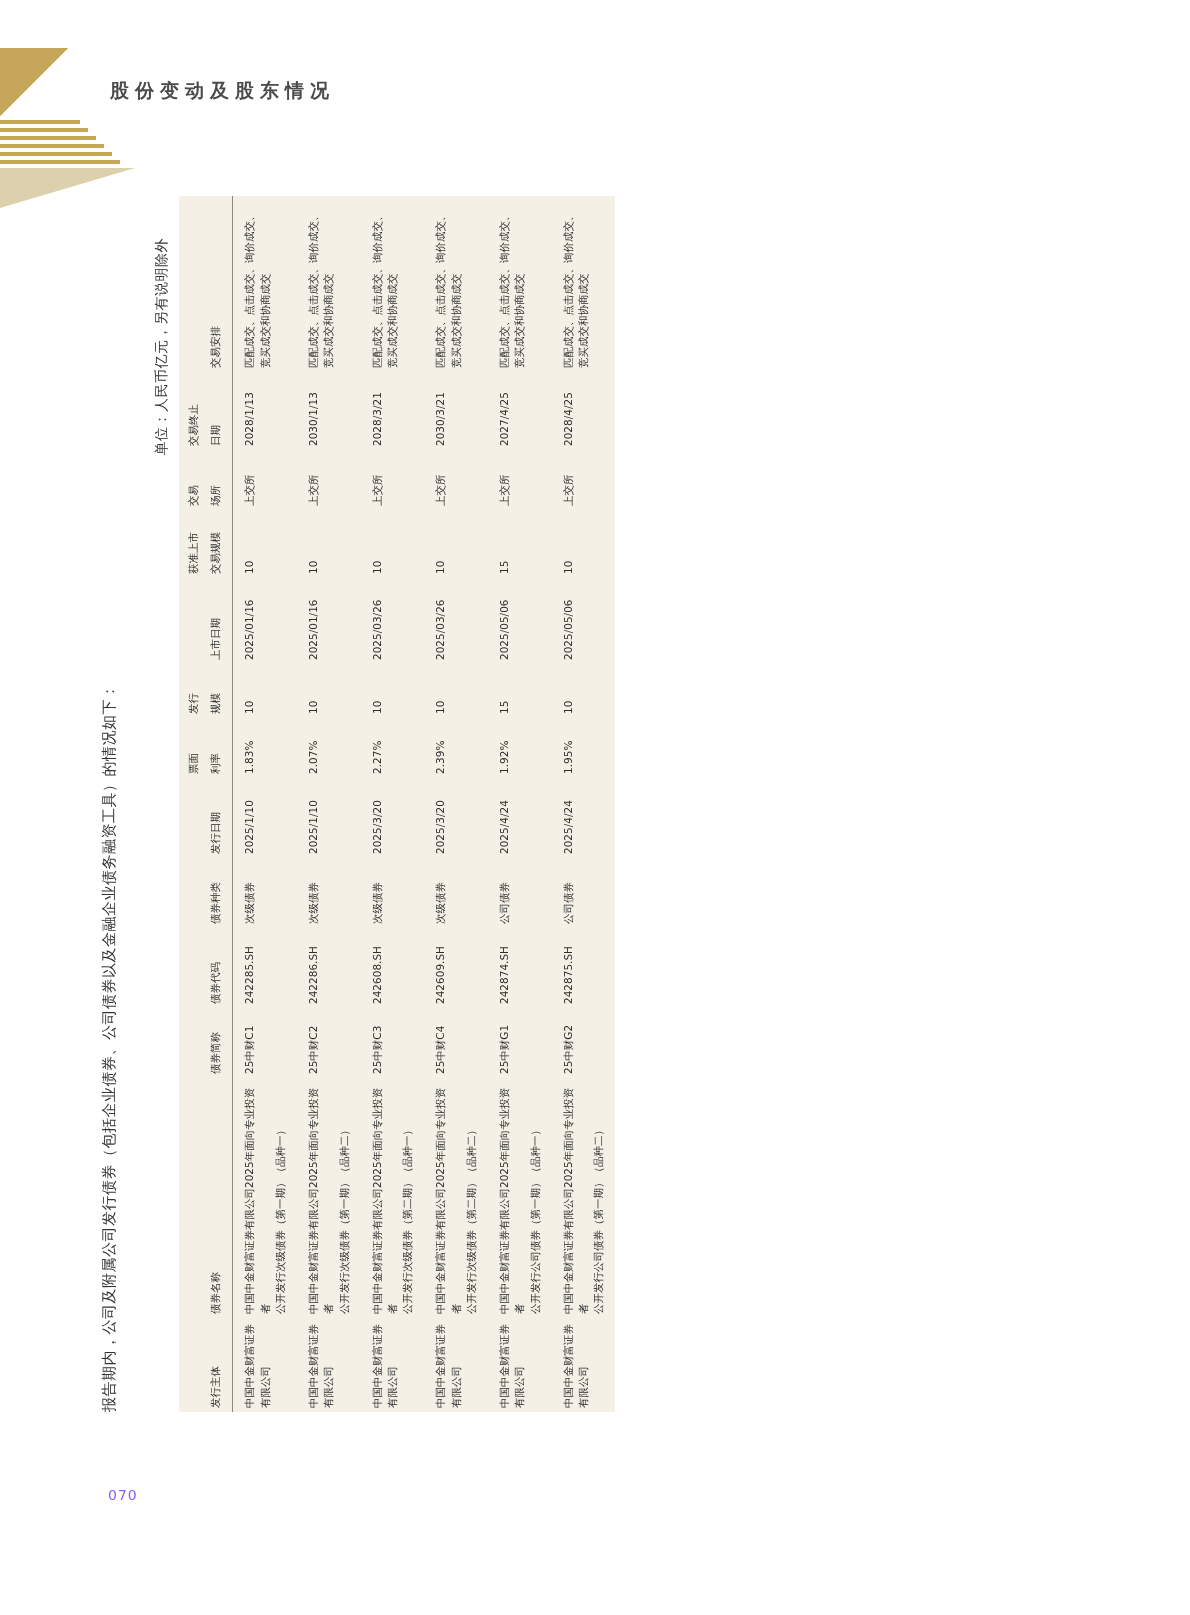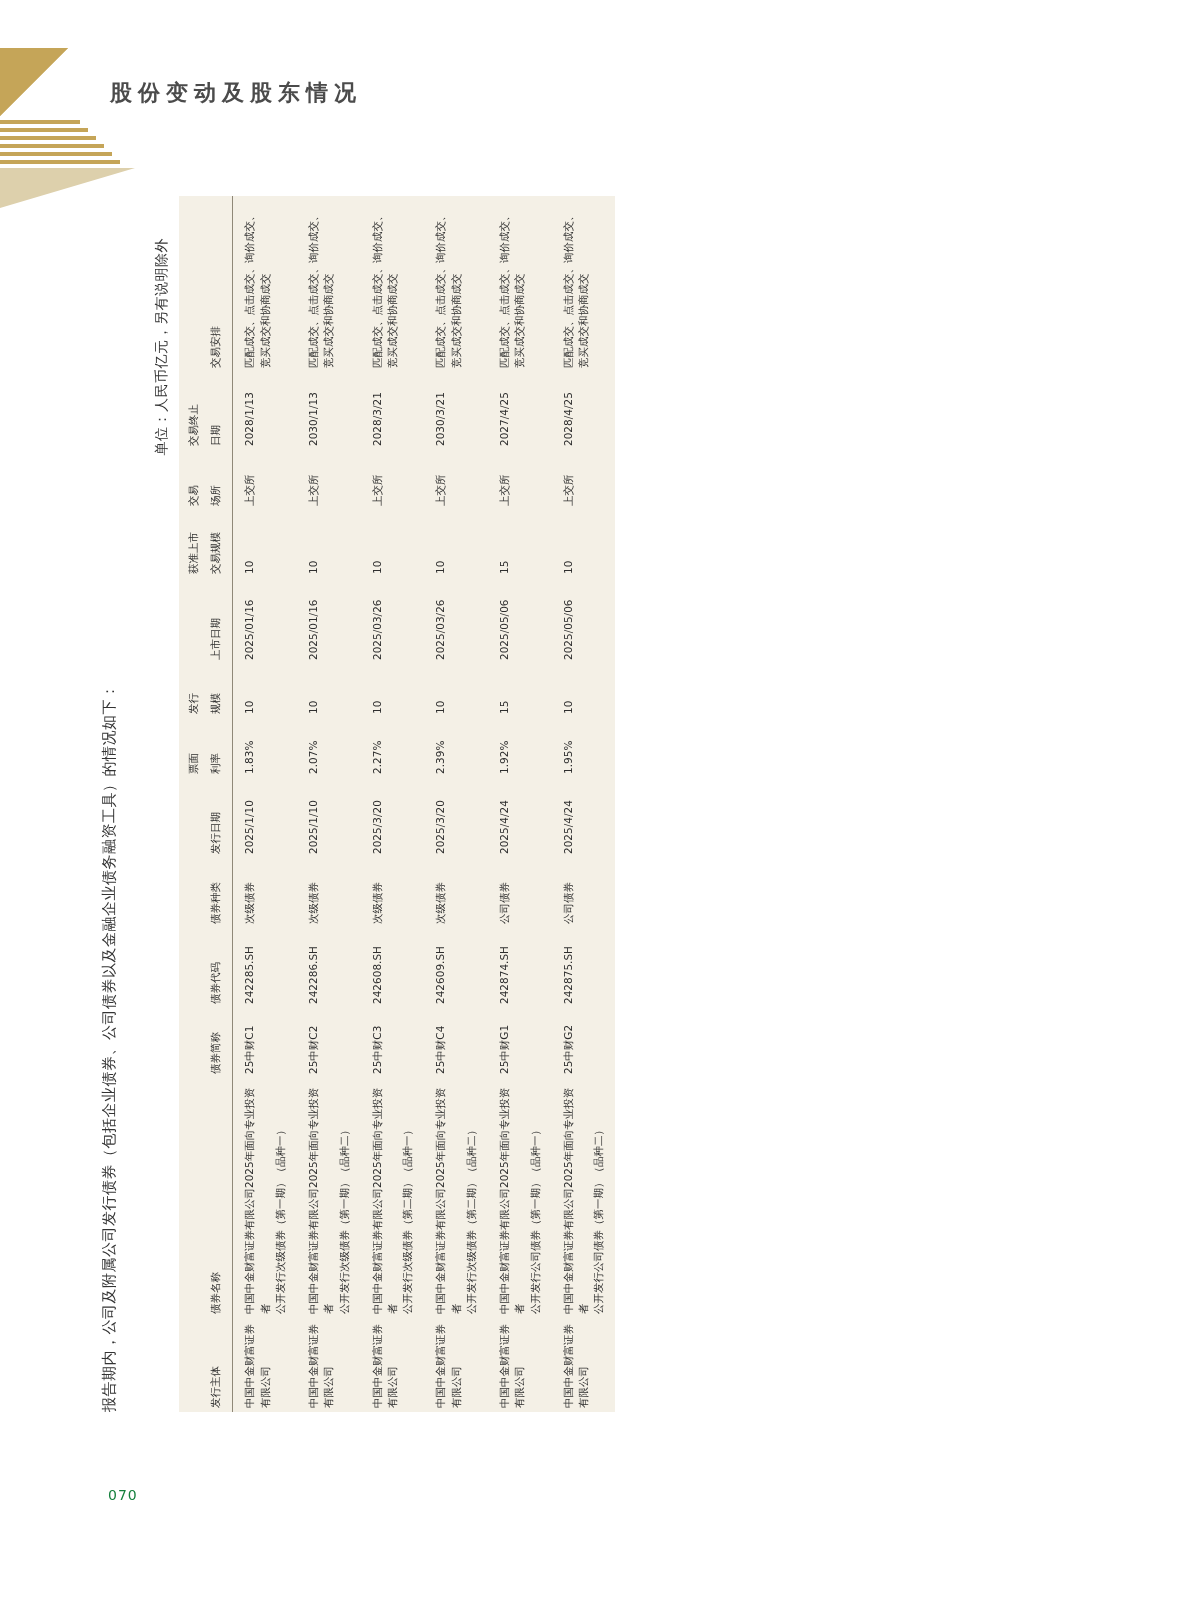--- a/index.html
+++ b/index.html
@@ -10,29 +10,29 @@
     position:relative;overflow:hidden;
   }
 
   
   .corner-deco{position:absolute;left:0;top:48px;width:235px;height:160px;}
   .corner-deco svg{display:block;}
 
   
   .page-header{
     position:absolute;left:110px;top:78px;
-    font-size:22px;letter-spacing:6px;color:#4b4b4b;
+    font-size:19px;letter-spacing:6px;color:#4b4b4b;
     font-family:Liberation Sans, sans-serif;
     font-weight:600;white-space:nowrap;
   }
 
   
   .page-number{
     position:absolute;left:108px;top:1487px;
-    font-size:14px;color:#15803d;letter-spacing:1px;
+    font-size:14px;color:#8b5cf6;letter-spacing:1px;
   }
 
   
   
   
   .rot-stage{
     position:absolute;
     transform-origin:0 0;
     
     left:100px; top:1420px;

